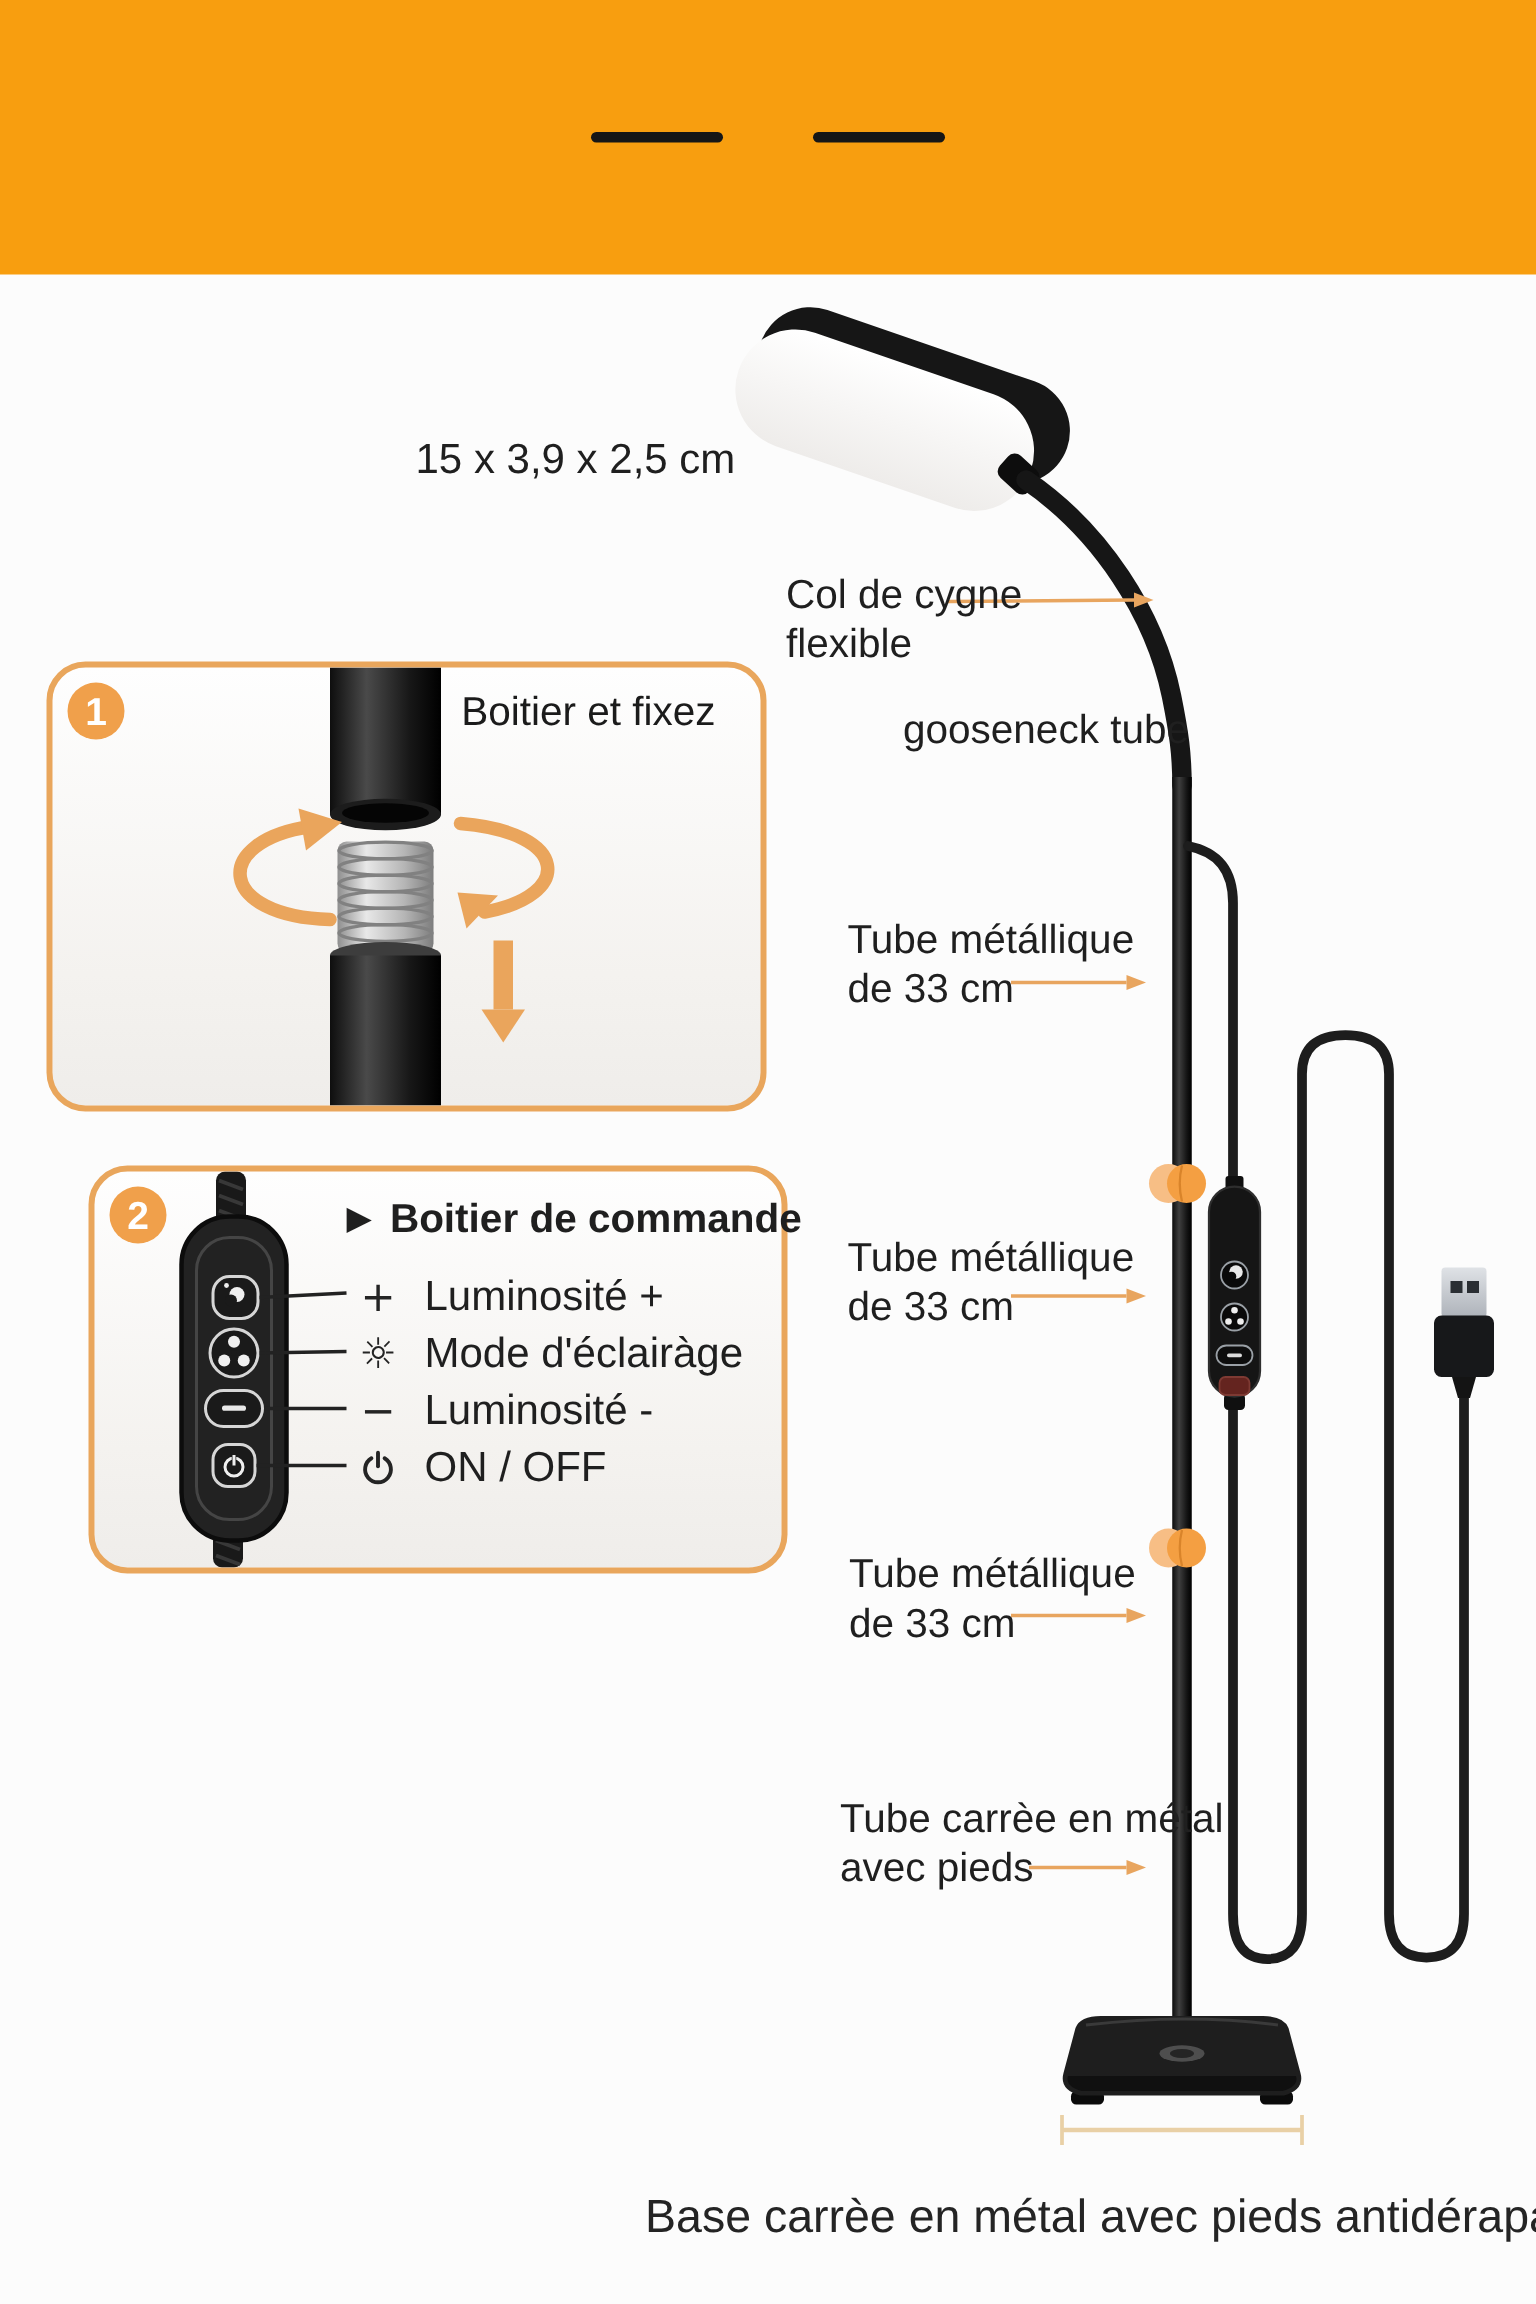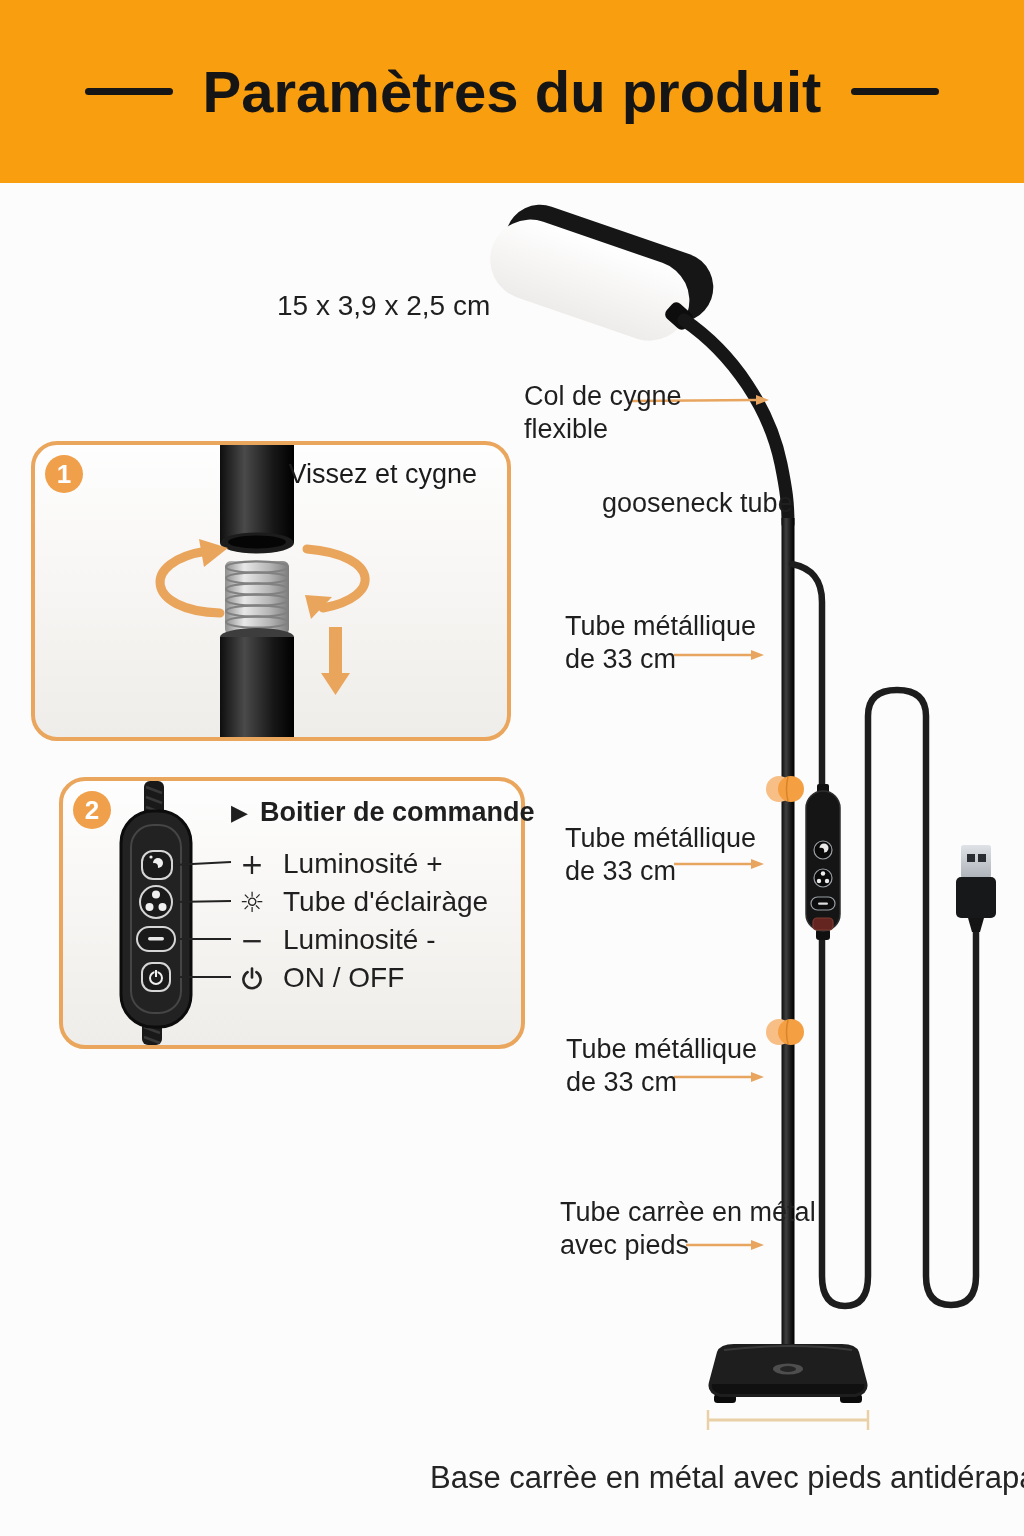--- a/index.html
+++ b/index.html
@@ -30,21 +30,20 @@
   .boxsvg{position:absolute;left:0;top:0;}
   svg{display:block;}
 </style>
 </head>
 <body>
 
 <div id="page">
 
   <div id="header">
     <div class="title-dash"></div>
-    <div id="page-title">Paramètres du produit</div>
     <div class="title-dash"></div>
   </div>
 
   <svg width="1024" height="1536" viewBox="0 0 1024 1536" style="position:absolute;left:0;top:0;">
     <defs>
       <linearGradient id="headGrad" x1="0" y1="0" x2="0" y2="1">
         <stop offset="0" stop-color="#ffffff"></stop>
           <stop offset="1" stop-color="#eeecea"></stop>
       </linearGradient>
       <linearGradient id="poleGrad" x1="0" y1="0" x2="1" y2="0">
@@ -161,21 +160,21 @@
   <div class="headlabel" style="left:277px;top:288px;">
     <div>15 x 3,9 x 2,5 cm</div>
   </div>
 
   <div class="callout" style="left:524px;top:380px;">
     <div>Col de cygne</div>
     <div>flexible</div>
   </div>
 
   <div class="callout" style="left:565px;top:463px;">
-    <div style="margin-left:37px;margin-top:24px;">gooseneck tube</div>
+    <div style="margin-left:37px;margin-top:7px;">gooseneck tube</div>
   </div>
 
   <div class="callout" style="left:565px;top:610px;">
     <div>Tube métállique</div>
     <div>de 33 cm</div>
   </div>
 
   <div class="callout" style="left:565px;top:822px;">
     <div>Tube métállique</div>
     <div>de 33 cm</div>
@@ -239,21 +238,21 @@
       </g>
       <path d="M 164 94 L 193 103 L 169 122 Z" fill="#EAA55C"></path>
       <path d="M 297 152 L 276 174 L 270 150 Z" fill="#EAA55C"></path>
 
       <g>
         <rect x="294" y="182" width="13" height="46" fill="#EAA55C"></rect>
         <path d="M 286 228 L 315 228 L 300.5 250 Z" fill="#EAA55C"></path>
       </g>
     </svg>
     <div class="badge">1</div>
-    <div id="box1-title">Vissez et cygne</div>
+    <div id="box1-title">Boitier et fixez</div>
   </div>
 
   <div class="step-box" style="left:59px;top:777px;width:458px;height:264px;">
     <svg class="boxsvg" width="458" height="264" viewBox="0 0 458 264">
 
       <g>
         <rect x="81" y="0" width="20" height="38" rx="6" fill="#191919"></rect>
         <path d="M 83 6 L 99 12 M 83 16 L 99 22 M 83 26 L 99 32" stroke="#383838" stroke-width="2.5"></path>
         <rect x="79" y="240" width="20" height="24" rx="6" fill="#191919"></rect>
         <path d="M 81 246 L 97 252 M 81 256 L 97 262" stroke="#383838" stroke-width="2.5"></path>
@@ -302,21 +301,21 @@
     <div id="box2-title">
       <span class="tri">▶</span>
       <span>Boitier de commande</span>
     </div>
     <div class="ctrl-row" style="top:64px;">
       <span class="glyph">+</span>
       <span class="lbl">Luminosité +</span>
     </div>
     <div class="ctrl-row" style="top:102px;">
       <span class="glyph">☼</span>
-      <span class="lbl">Tube d'éclairàge</span>
+      <span class="lbl">Mode d'éclairàge</span>
     </div>
     <div class="ctrl-row" style="top:140px;">
       <span class="glyph">−</span>
       <span class="lbl">Luminosité -</span>
     </div>
     <div class="ctrl-row" style="top:178px;">
       <span class="glyph" style="display:inline-flex;justify-content:center;">
         <svg width="26" height="26" viewBox="0 0 26 26">
           <path d="M 8.6 7.2 A 8.6 8.6 0 1 0 17.4 7.2" fill="none" stroke="#242424" stroke-width="2.6" stroke-linecap="round"></path>
           <line x1="13" y1="3.5" x2="13" y2="12.5" stroke="#242424" stroke-width="2.6" stroke-linecap="round"></line>

